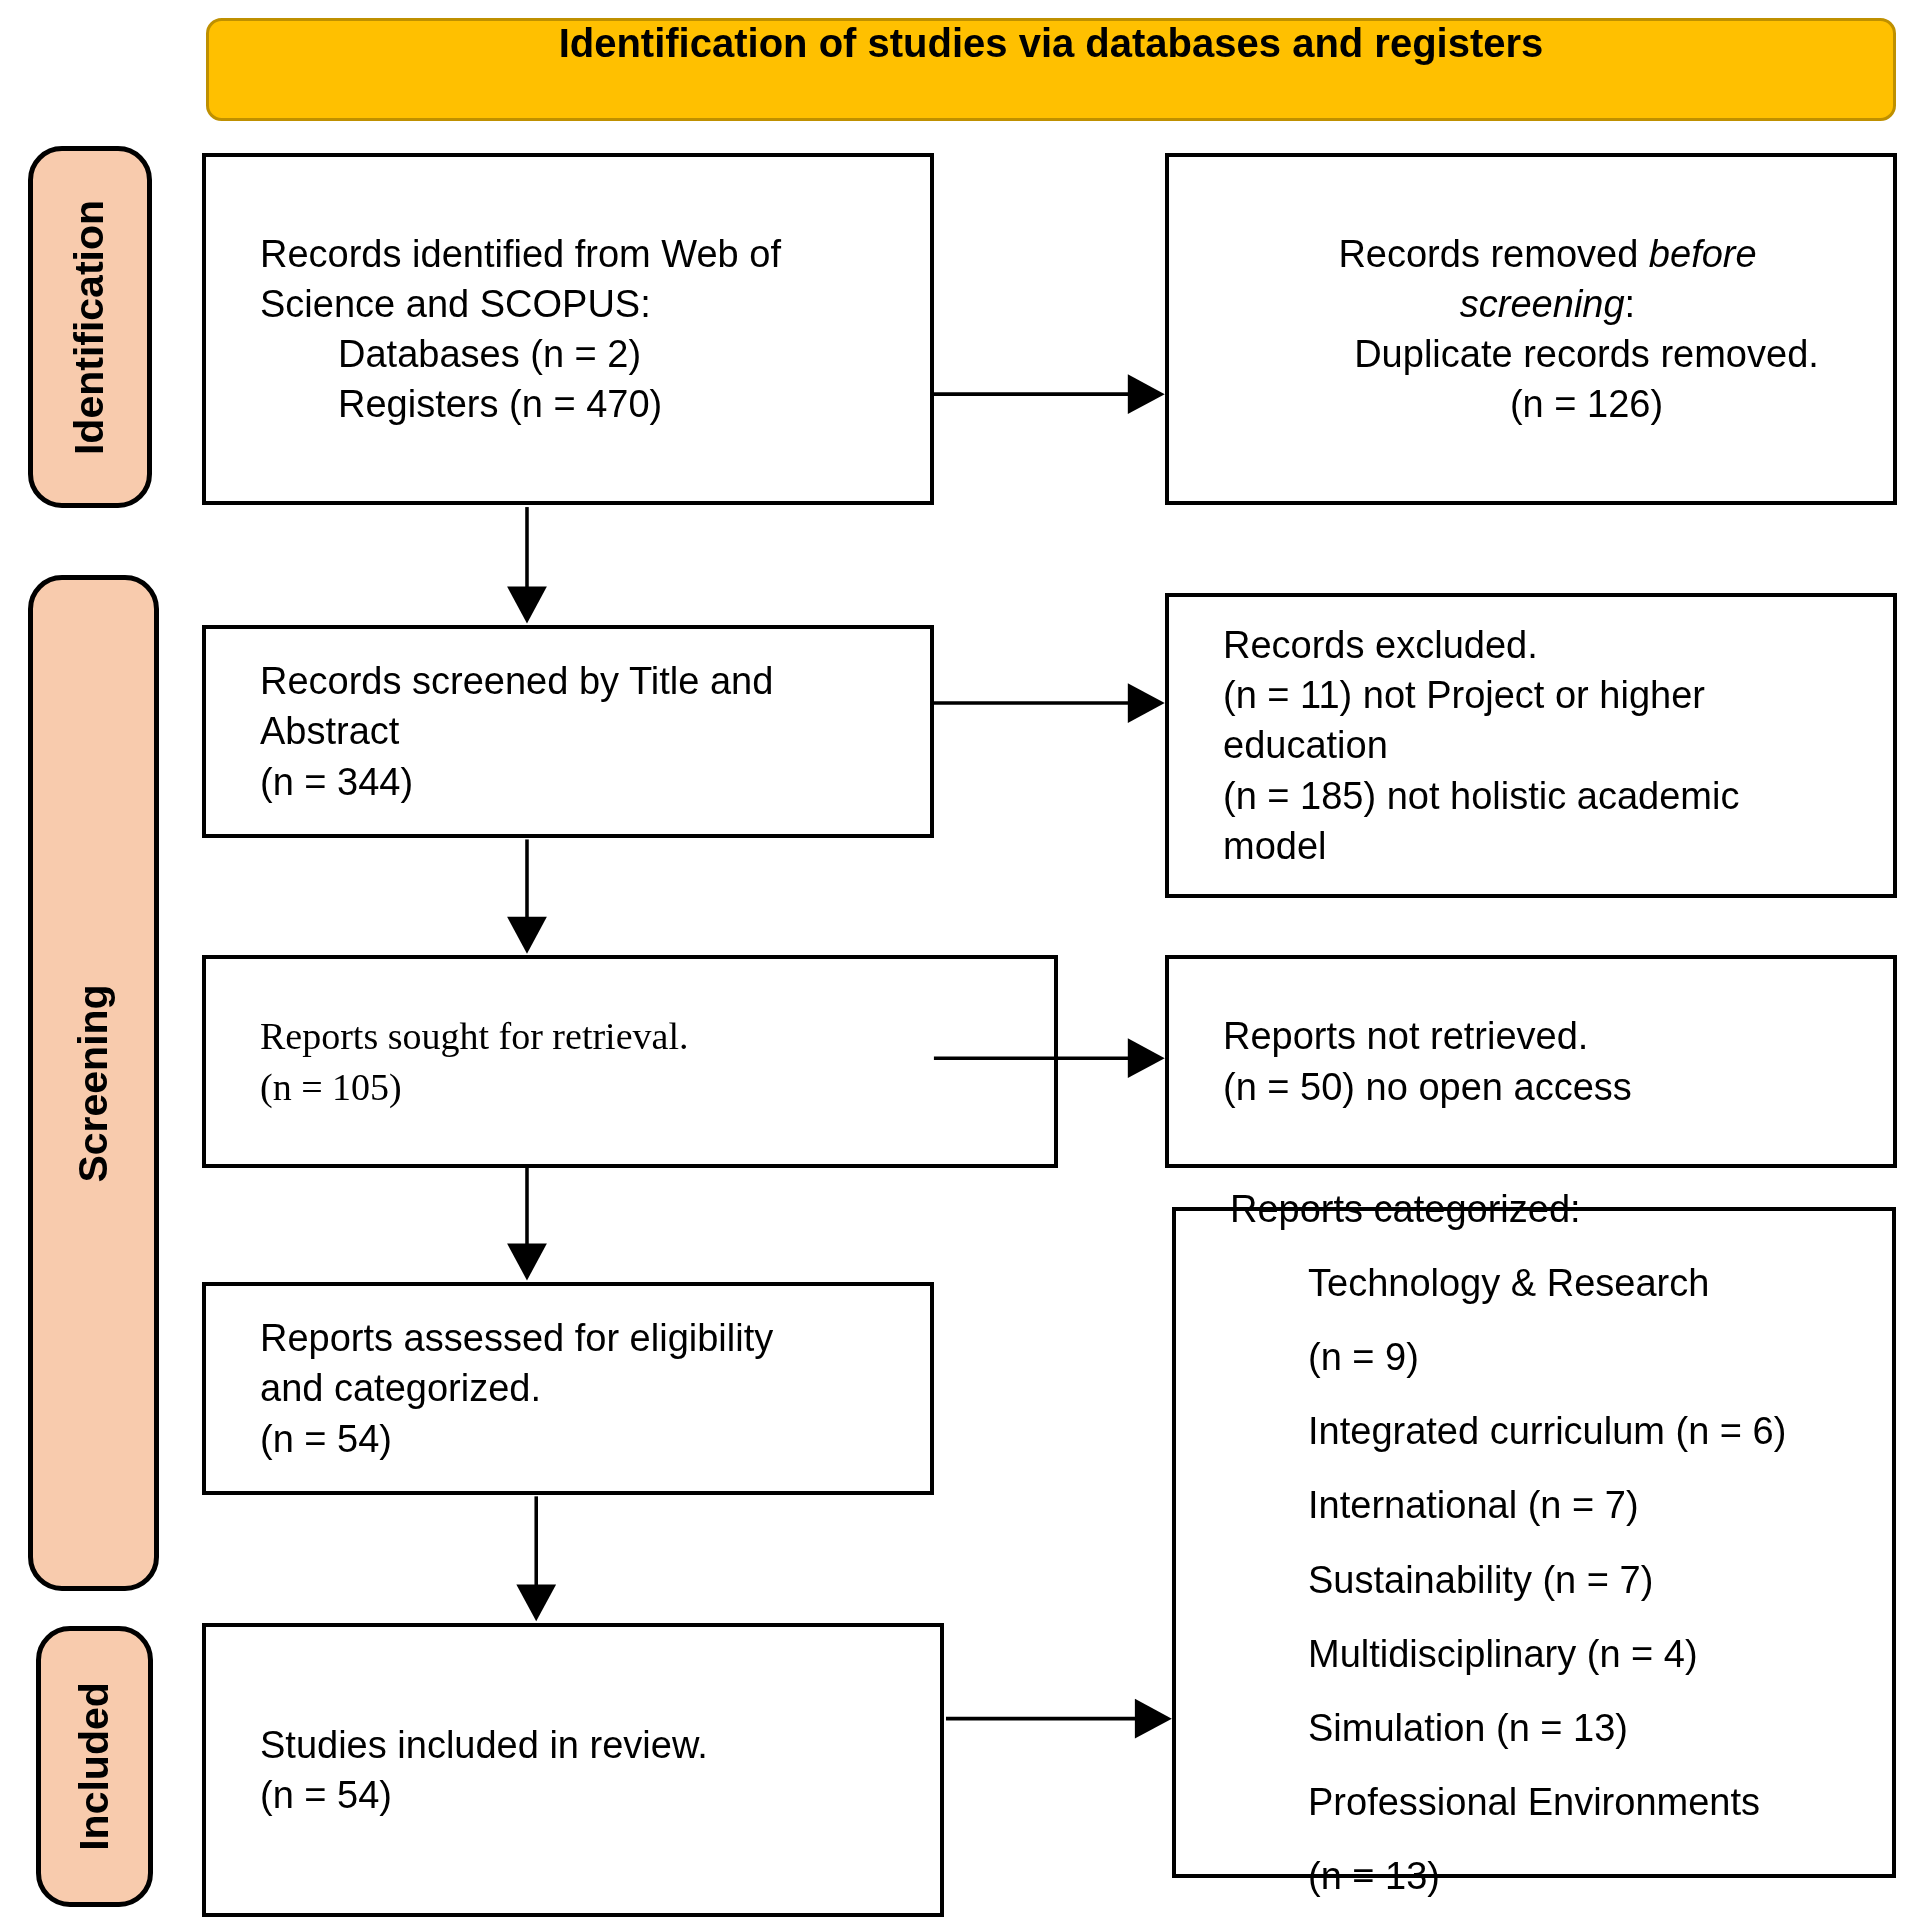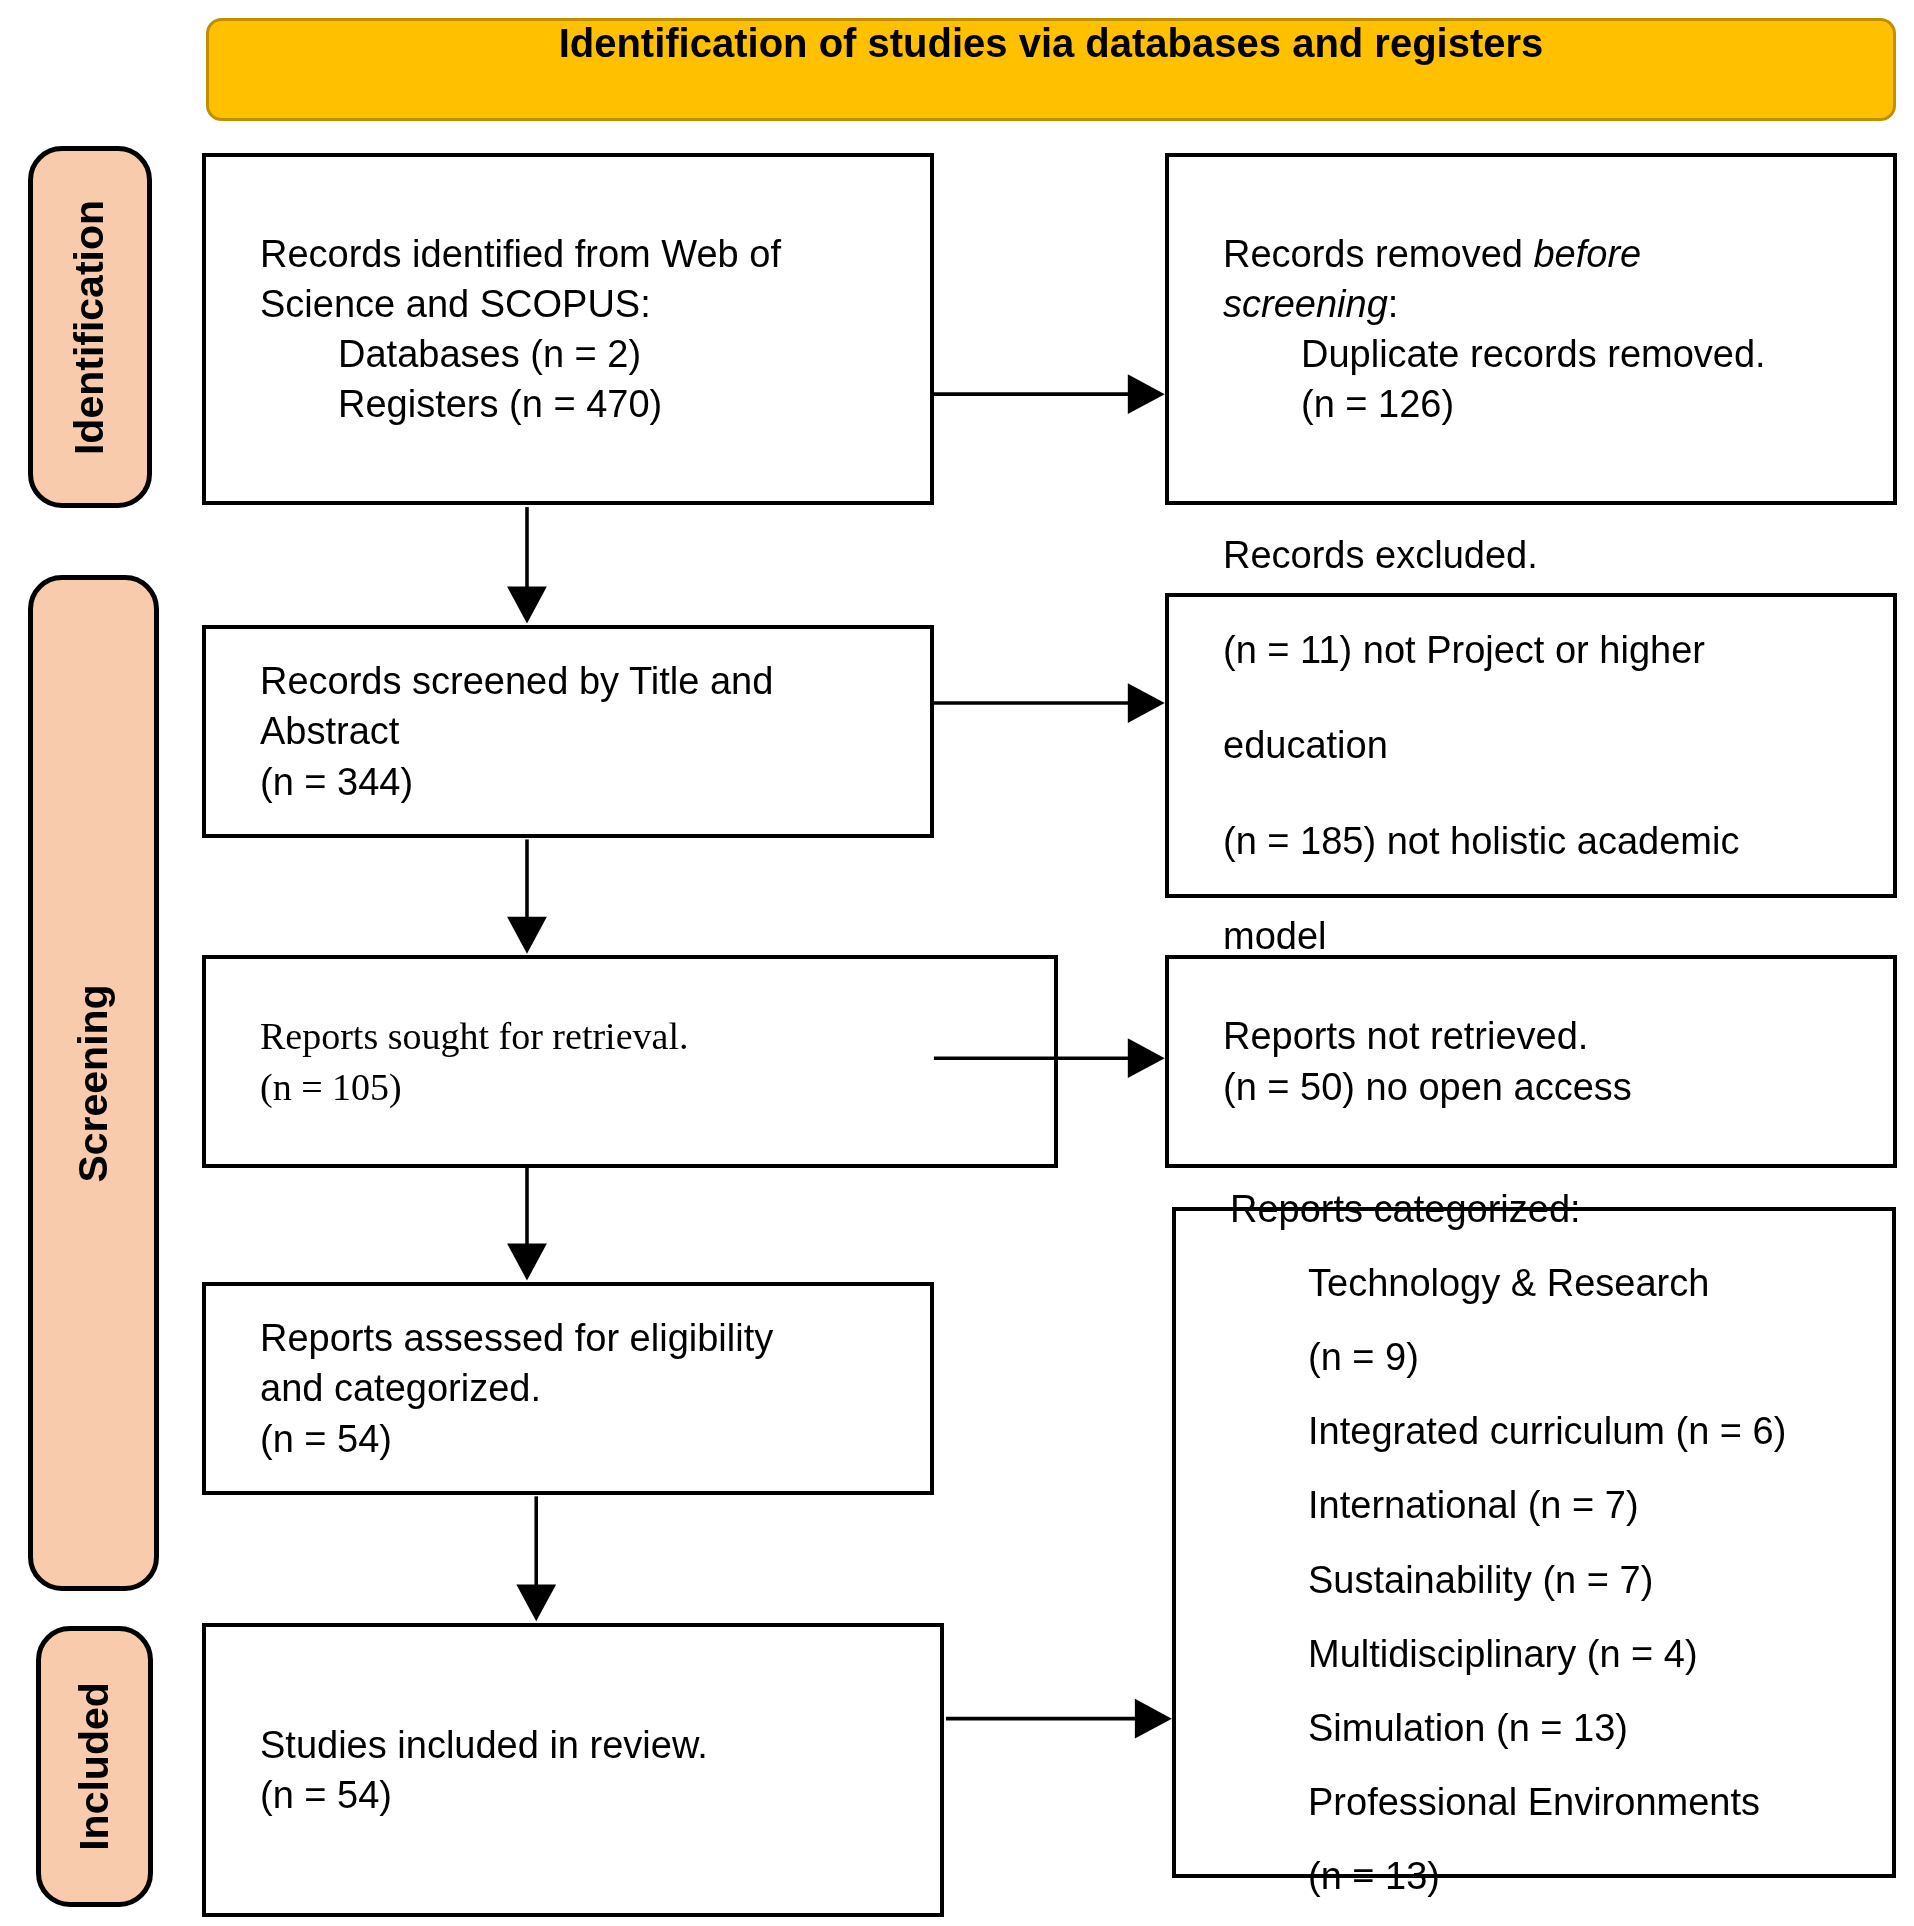--- a/index.html
+++ b/index.html
@@ -51,23 +51,23 @@
     border: 4.3px solid #000;
     display: flex; flex-direction: column; justify-content: center;
     padding: 17px 21px 17px 54px;
     font-size: 38px;
     line-height: 1.32;
   }
   .flowbox .indent { padding-left: 78px; }
   .it { font-style: italic; }
 
   .box-identified    { left: 202px;  top: 153px;  width: 732px; height: 352px; }
-  .box-removed       { left: 1165px; top: 153px;  width: 732px; height: 352px; }
+  .box-removed       { left: 1165px; top: 153px;  width: 732px; height: 352px; text-align: center; }
   .box-screened      { left: 202px;  top: 625px;  width: 732px; height: 213px; }
-  .box-excluded      { left: 1165px; top: 593px;  width: 732px; height: 305px; gap: 45px; }
+  .box-excluded      { left: 1165px; top: 593px;  width: 732px; height: 305px; }
   .box-sought        { left: 202px;  top: 955px; width: 856px; height: 213px; font-family: Liberation Serif, serif; }
   .box-notretrieved  { left: 1165px; top: 955px; width: 732px; height: 213px; }
   .box-assessed      { left: 202px;  top: 1282px; width: 732px; height: 213px; }
   .box-categorized   { left: 1172px; top: 1207px; width: 724px; height: 671px; gap: 24px; }
   .box-included      { left: 202px;  top: 1623px; width: 742px; height: 294px; }
 
   .arrows {
     position: absolute;
     left: 0; top: 0;
     width: 1914px; height: 1926px;

